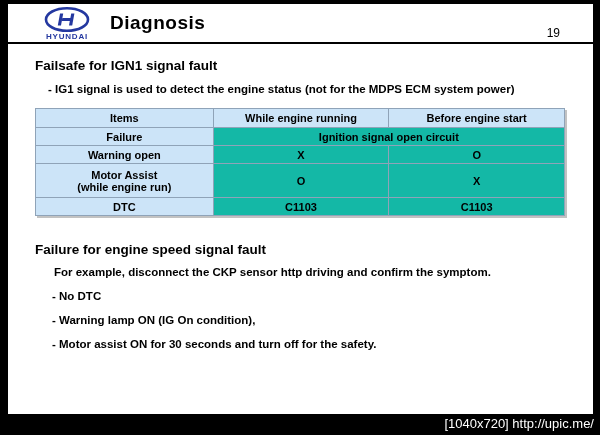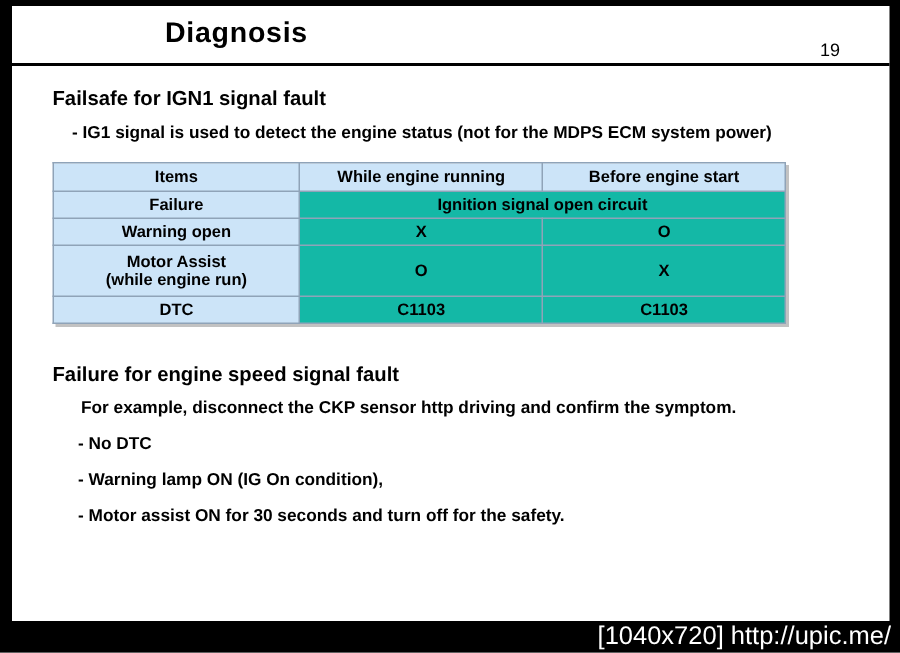--- a/index.html
+++ b/index.html
@@ -68,21 +68,21 @@
     font-weight:bold;
   }
   .bullet-line {
     margin:12px 0 0 44px;
     font-size:11.5px;
     font-weight:bold;
   }
   
   table.failsafe {
     border-collapse:collapse;
-    width:489px;
+    width:530px;
     margin:13px 0 0 27px;
     box-shadow:2px 2px 0 rgba(120,120,120,0.45);
   }
   table.failsafe th, table.failsafe td {
     border:1px solid #8fa3b8;
     font-size:11px;
     font-weight:bold;
     text-align:center;
     vertical-align:middle;
     padding:1px 4px;
@@ -92,32 +92,41 @@
   tr.row-normal th, tr.row-normal td { height:18px; }
   tr.row-header th { height:19px; }
   tr.row-tall th, tr.row-tall td { height:34px; }
   
   .watermark-bar {
     position:absolute;
     left:0; bottom:0;
     width:600px; height:21px;
     background:#000;
     color:#fff;
-    font-size:17px;
+    font-size:13px;
     line-height:20px;
     text-align:right;
     padding-right:6px;
   }
 </style>
 </head>
 <body>
 
 <div class="page">
 
   <div class="header">
+    <div class="logo-block">
+      <svg width="64" height="28" viewBox="0 0 64 28">
+        <ellipse cx="32" cy="13.5" rx="21" ry="11.3" fill="none" stroke="#2438a0" stroke-width="2.6"></ellipse>
+        <polygon points="25,7.5 28.2,7.5 26,19.5 22.8,19.5" fill="#2438a0"></polygon>
+        <polygon points="36.2,7.5 39.4,7.5 37.2,19.5 34,19.5" fill="#2438a0"></polygon>
+        <polygon points="27.3,12 38.1,12 37.5,15 26.7,15" fill="#2438a0"></polygon>
+      </svg>
+      <div class="brand-text">HYUNDAI</div>
+    </div>
     <div class="doc-title">Diagnosis</div>
     <div class="page-number">19</div>
   </div>
 
   <div class="section-heading">Failsafe for IGN1 signal fault</div>
   <div class="intro-line">- IG1 signal is used to detect the engine status (not for the MDPS ECM system power)</div>
 
   <table class="failsafe">
     <colgroup>
       <col style="width:178px">

